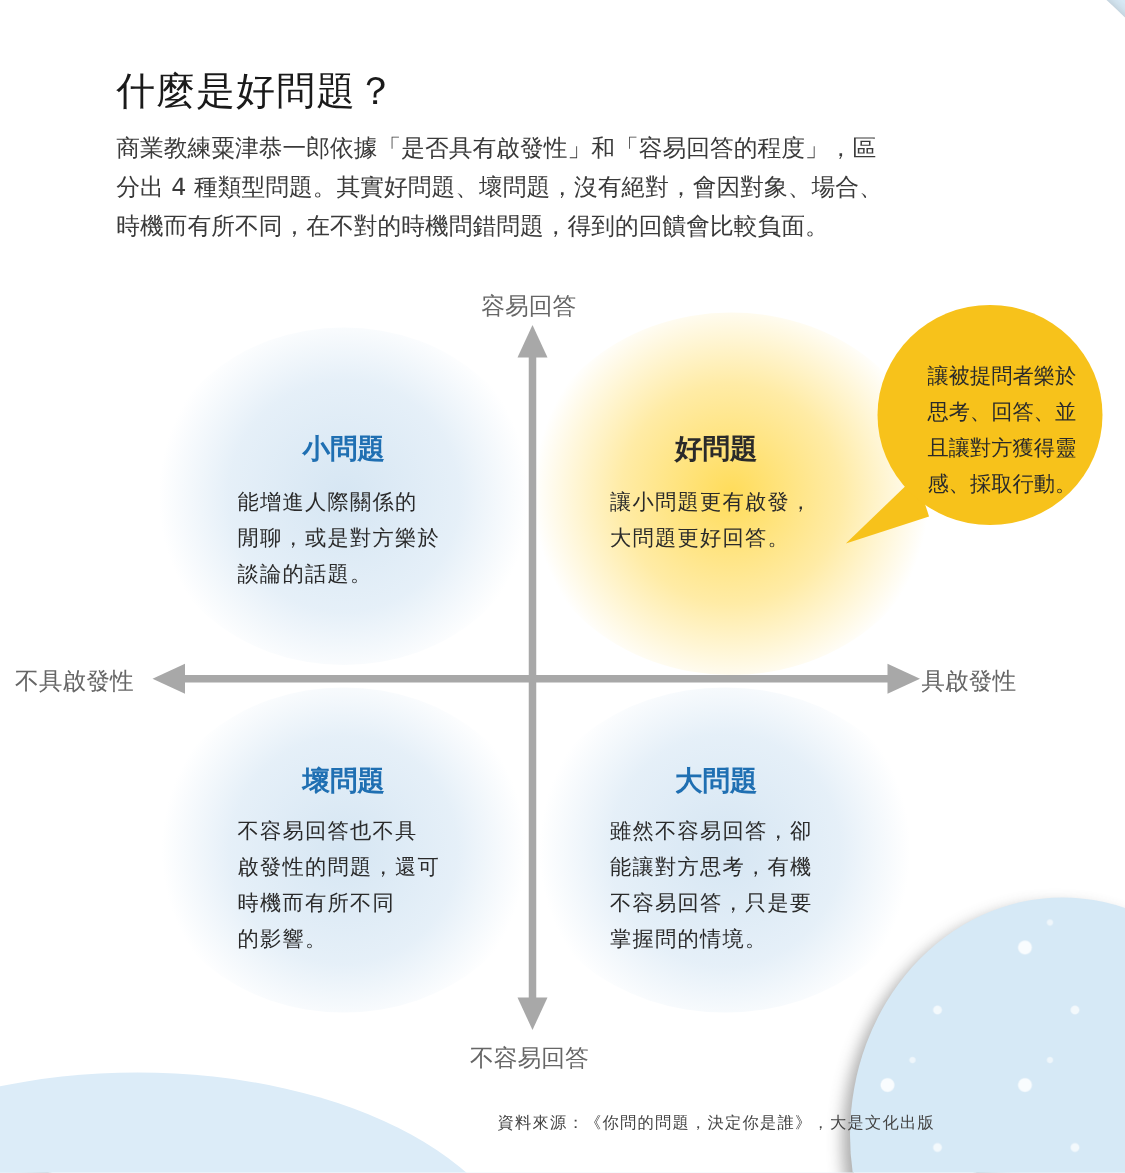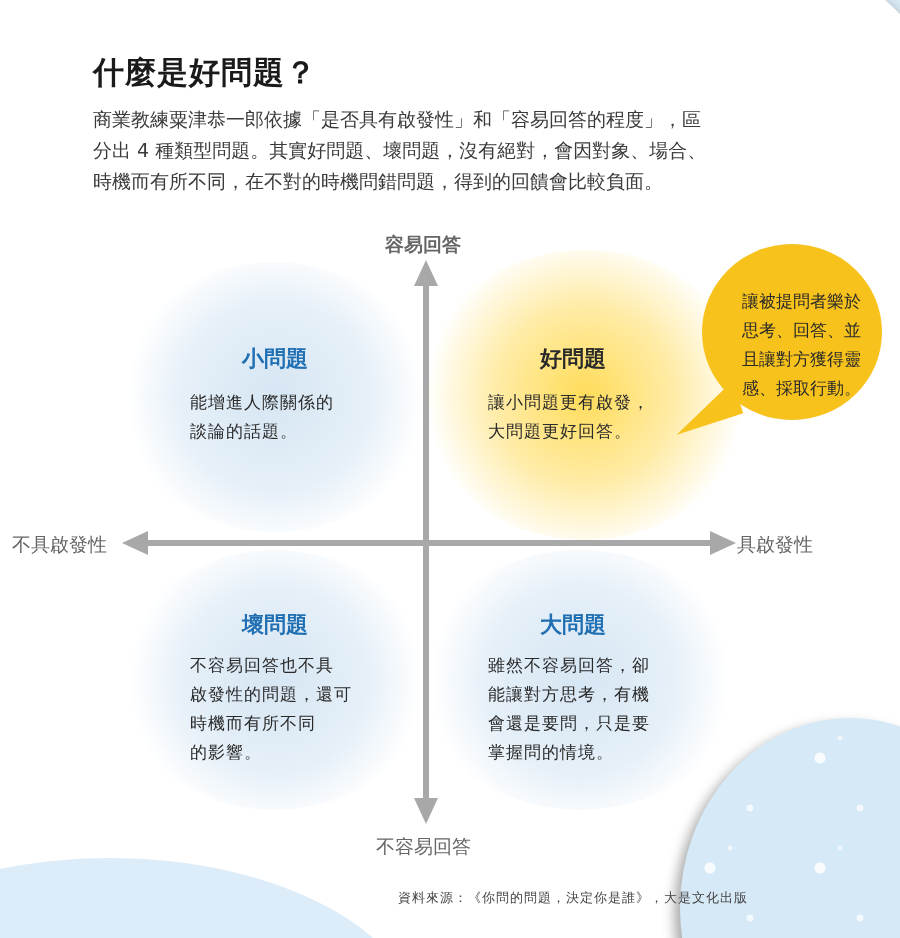--- a/index.html
+++ b/index.html
@@ -38,21 +38,21 @@
         radial-gradient(circle at 50px 20px, rgba(255,255,255,.6) 0 2px, transparent 3px);
       background-size: 110px 110px;
     }
     .corner-bl {
       position: absolute; left: -200px; bottom: -260px;
       width: 620px; height: 340px; border-radius: 50%;
       background: #dcecf8;
     }
     .title {
       position: absolute; left: 93px; top: 52px;
-      font-size: 31px; font-weight: bold; color: #1a1a1a; letter-spacing: 1px;
+      font-size: 31px; font-weight: normal; color: #1a1a1a; letter-spacing: 1px;
       margin: 0;
     }
     .intro {
       position: absolute; left: 93px; top: 104px; width: 690px;
       font-size: 19px; line-height: 31px; color: #3a3a3a; margin: 0;
     }
     .blob {
       position: absolute; border-radius: 50%;
     }
     .blob.blue {
@@ -125,28 +125,29 @@
 <div class="blob blue" style="left:120px;top:550px;width:310px;height:260px;"></div>
 <div class="blob blue" style="left:420px;top:550px;width:320px;height:260px;"></div>
 
 <div class="axis-v"></div>
 <div class="axis-h"></div>
 <div class="arrow up"></div>
 <div class="arrow down"></div>
 <div class="arrow left"></div>
 <div class="arrow right"></div>
 
-<div class="axis-label" style="left:385px;top:232px;font-weight:bold;">容易回答</div>
+<div class="axis-label" style="left:385px;top:232px;">容易回答</div>
 <div class="axis-label" style="left:376px;top:834px;text-align:center;">不容易回答</div>
 <div class="axis-label" style="left:12px;top:532px;">不具啟發性</div>
 <div class="axis-label" style="left:737px;top:532px;">具啟發性</div>
 
 <h2 class="q-title" style="left:190px;top:344px;width:170px;">小問題</h2>
 <div class="q-desc" style="left:190px;top:388px;">
   <div>能增進人際關係的</div>
+  <div>閒聊，或是對方樂於</div>
   <div>談論的話題。</div>
 </div>
 
 <h2 class="q-title dark" style="left:488px;top:344px;width:170px;">好問題</h2>
 <div class="q-desc" style="left:488px;top:388px;">
   <div>讓小問題更有啟發，</div>
   <div>大問題更好回答。</div>
 </div>
 
 <h2 class="q-title" style="left:190px;top:610px;width:170px;">壞問題</h2>
@@ -154,21 +155,21 @@
   <div>不容易回答也不具</div>
   <div>啟發性的問題，還可</div>
   <div>時機而有所不同</div>
   <div>的影響。</div>
 </div>
 
 <h2 class="q-title" style="left:488px;top:610px;width:170px;">大問題</h2>
 <div class="q-desc" style="left:488px;top:651px;">
   <div>雖然不容易回答，卻</div>
   <div>能讓對方思考，有機</div>
-  <div>會還是要問，只是要</div>
+  <div>不容易回答，只是要</div>
   <div>掌握問的情境。</div>
 </div>
 
 <div class="bubble-tail"></div>
 <div class="bubble"></div>
 <div class="bubble-text">
   <div>讓被提問者樂於</div>
   <div>思考、回答、並</div>
   <div>且讓對方獲得靈</div>
   <div>感、採取行動。</div>

